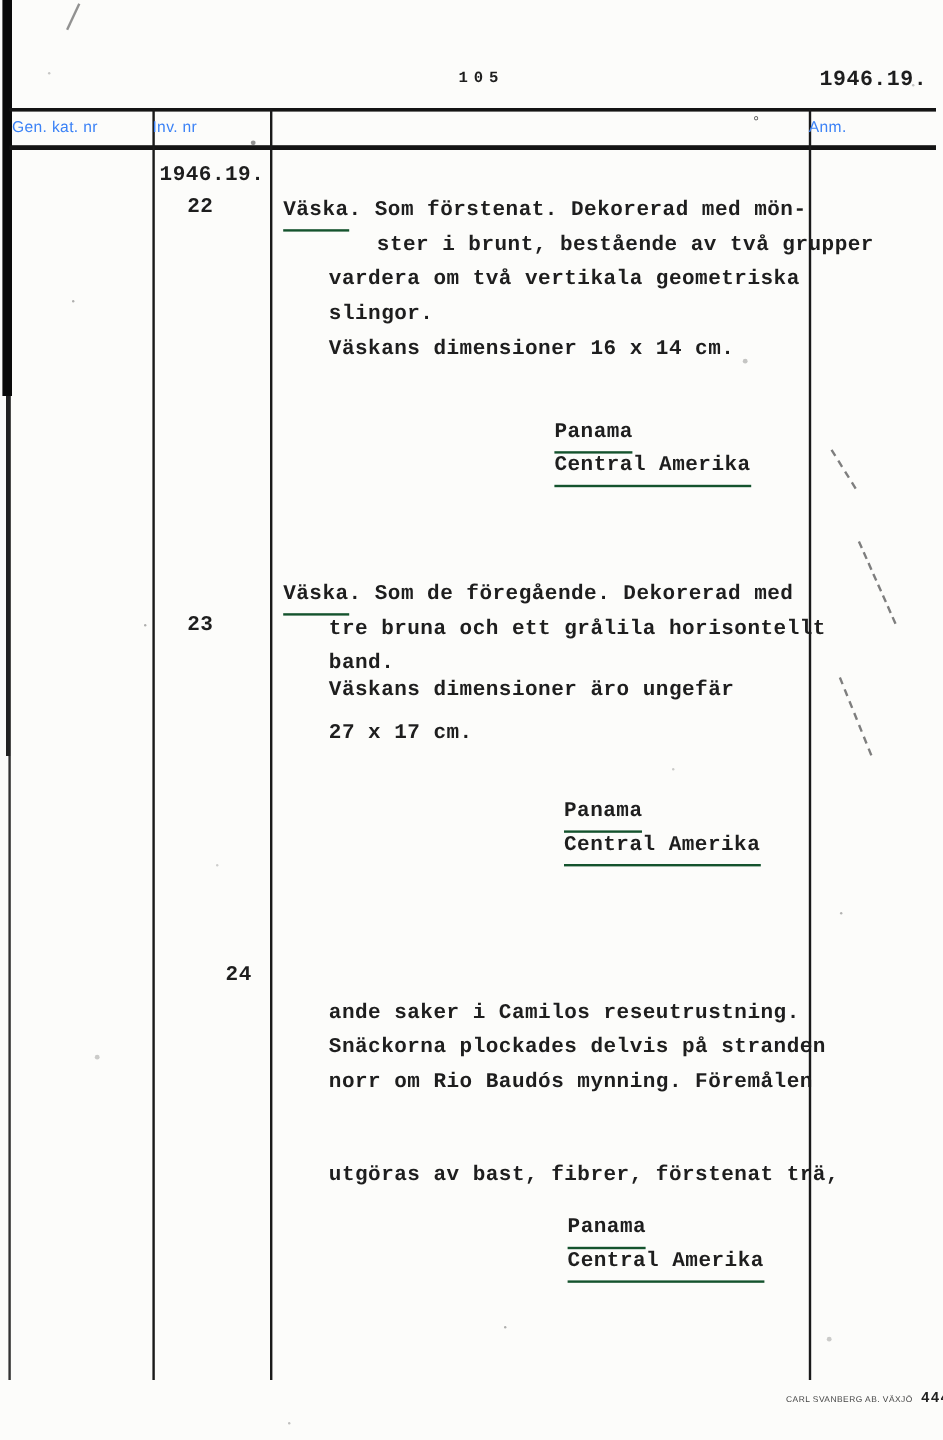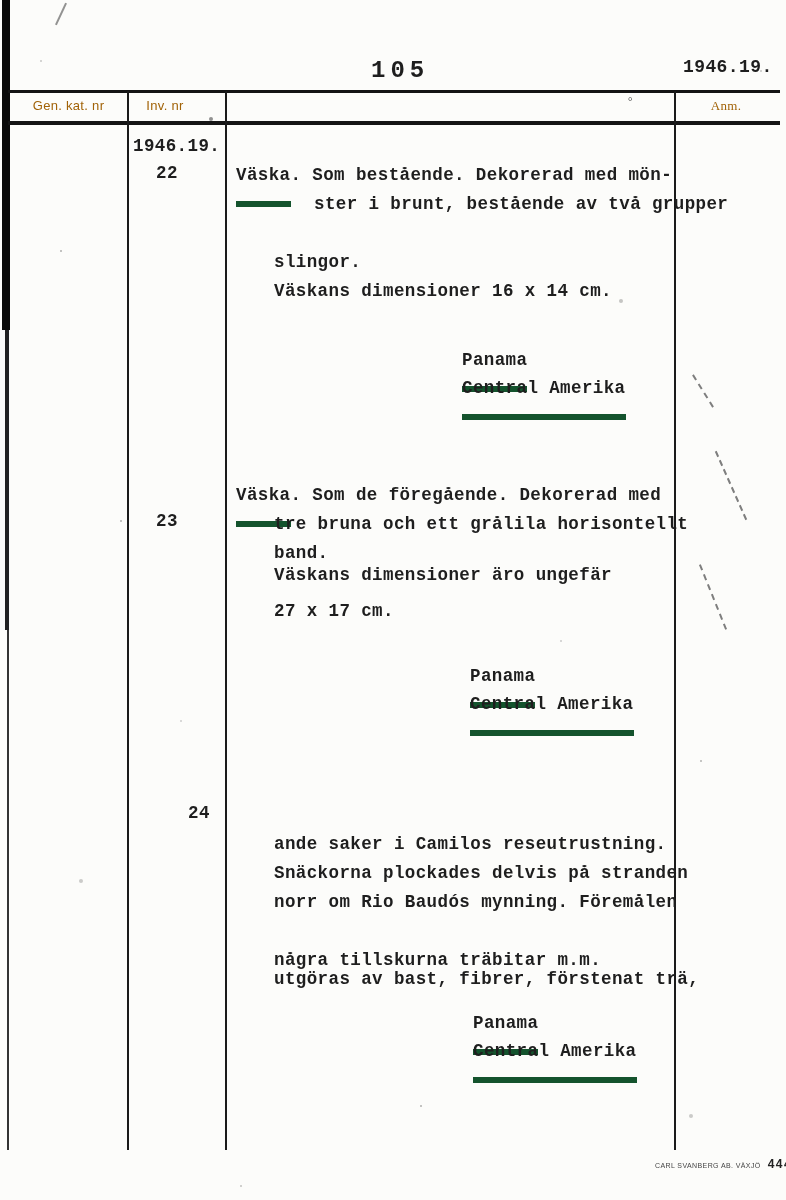--- a/index.html
+++ b/index.html
@@ -7,27 +7,27 @@
     position:relative;width:786px;height:1200px;margin:0 auto;
     background:#fcfcfa;overflow:hidden;
     font-family:"Liberation Sans",sans-serif;color:#1c1c1c;
   }
   
   .tw{
     position:absolute;
     font:700 17.5px/1.2 "Liberation Mono","DejaVu Sans Mono",monospace;
     color:#1e1e1e;letter-spacing:.4px;white-space:nowrap;
   }
-  .ul{border-bottom:6px solid #14532d;padding-bottom:16px;}
+  .ul{border-bottom:2px solid #14532d;padding-bottom:6px;}
   
   .hline{position:absolute;background:#141414;}
   .vline{position:absolute;background:#1a1a1a;width:2px;}
   .hdr{
     position:absolute;font:400 13px/1 "Liberation Sans",sans-serif;
-    color:#a16207;text-align:center;letter-spacing:.3px;
+    color:#3b82f6;text-align:left;letter-spacing:.3px;
   }
   .mark{position:absolute;font:400 11px/1 "Liberation Serif",serif;color:#333;}
   
   .scanbar{position:absolute;background:#0a0a0a;}
   .scratch{position:absolute;width:0;border-left:2px dashed #555;opacity:.75;}
   .scratch-solid{position:absolute;width:0;border-left:2px solid #777;opacity:.8;}
   .speckles{
     position:absolute;top:0;left:0;width:2px;height:2px;border-radius:50%;
     box-shadow:
       210px 118px 0 1px rgba(40,40,40,.5),
@@ -55,59 +55,59 @@
 <body>
 
 <div class="page">
 
   <div class="scanbar" style="left:2px;top:0;width:8px;height:330px;"></div>
   <div class="scanbar" style="left:5px;top:330px;width:4px;height:300px;background:#222;"></div>
   <div class="scanbar" style="left:7px;top:630px;width:2px;height:520px;background:#333;"></div>
   <div class="scratch-solid" style="left:60px;top:2px;height:24px;transform:rotate(25deg);"></div>
   <div class="speckles"></div>
 
-  <div class="tw" style="left:371px;top:57px;font-size:24px;letter-spacing:5px;">105</div>
+  <div class="tw" style="left:382px;top:57px;font-size:13px;letter-spacing:5px;">105</div>
   <div class="tw" style="left:683px;top:57px;font-size:18px;">1946.19.</div>
 
   <div class="hline" style="left:8px;top:90px;width:772px;height:3px;"></div>
   <div class="hline" style="left:8px;top:121px;width:772px;height:4px;"></div>
   <div class="vline" style="left:127px;top:91px;height:1059px;"></div>
   <div class="vline" style="left:225px;top:91px;height:1059px;"></div>
   <div class="vline" style="left:674px;top:91px;height:1059px;"></div>
 
   <div class="hdr" style="left:10px;top:99px;width:117px;">Gen. kat. nr</div>
   <div class="hdr" style="left:127px;top:99px;width:76px;">Inv. nr</div>
   <div class="mark" style="left:628px;top:96px;">°</div>
-  <div class="hdr" style="left:674px;top:99px;width:104px;font-family:Liberation Serif, serif;">Anm.</div>
+  <div class="hdr" style="left:674px;top:99px;width:104px;">Anm.</div>
 
   <div class="tw" style="left:133px;top:136px;">1946.19.</div>
 
   <div class="tw" style="left:156px;top:163px;">22</div>
-  <div class="tw" style="left:236px;top:165px;"><span class="ul">Väska</span><span>. Som bestående. Dekorerad med mön-</span></div>
+  <div class="tw" style="left:236px;top:165px;"><span class="ul">Väska</span><span>. Som förstenat. Dekorerad med mön-</span></div>
   <div class="tw" style="left:274px;top:194px;margin-left:40px;">ster i brunt, bestående av två grupper</div>
+  <div class="tw" style="left:274px;top:223px;">vardera om två vertikala geometriska</div>
   <div class="tw" style="left:274px;top:252px;">slingor.</div>
   <div class="tw" style="left:274px;top:281px;">Väskans dimensioner 16 x 14 cm.</div>
   <div class="tw" style="left:462px;top:350px;"><span class="ul">Panama</span></div>
   <div class="tw" style="left:462px;top:378px;"><span class="ul">Central Amerika</span></div>
 
   <div class="tw" style="left:156px;top:483px;margin-top:28px;">23</div>
   <div class="tw" style="left:236px;top:485px;"><span class="ul">Väska</span><span>. Som de föregående. Dekorerad med</span></div>
   <div class="tw" style="left:274px;top:514px;">tre bruna och ett grålila horisontellt</div>
   <div class="tw" style="left:274px;top:543px;">band.</div>
   <div class="tw" style="left:274px;top:565px;">Väskans dimensioner äro ungefär</div>
   <div class="tw" style="left:274px;top:601px;">27 x 17 cm.</div>
   <div class="tw" style="left:470px;top:666px;"><span class="ul">Panama</span></div>
   <div class="tw" style="left:470px;top:694px;"><span class="ul">Central Amerika</span></div>
 
   <div class="tw" style="left:156px;top:803px;margin-left:32px;">24</div>
   <div class="tw" style="left:274px;top:834px;">ande saker i Camilos reseutrustning.</div>
   <div class="tw" style="left:274px;top:863px;">Snäckorna plockades delvis på stranden</div>
   <div class="tw" style="left:274px;top:892px;">norr om Rio Baudós mynning. Föremålen</div>
   <div class="tw" style="left:274px;top:921px;margin-top:48px;">utgöras av bast, fibrer, förstenat trä,</div>
-  <div class="tw" style="left:274px;top:950px;">några tillskurna träbitar m.m.</div>
   <div class="tw" style="left:473px;top:1013px;"><span class="ul">Panama</span></div>
   <div class="tw" style="left:473px;top:1041px;"><span class="ul">Central Amerika</span></div>
 
   <div class="scratch" style="left:702px;top:372px;height:38px;transform:rotate(-32deg);"></div>
   <div class="scratch" style="left:730px;top:448px;height:75px;transform:rotate(-24deg);"></div>
   <div class="scratch" style="left:712px;top:562px;height:70px;transform:rotate(-22deg);"></div>
 
   <div class="footer" style="left:655px;top:1158px;">
     <span class="printer">CARL SVANBERG AB. VÄXJÖ</span>
     <span class="code">444 9 70</span>

